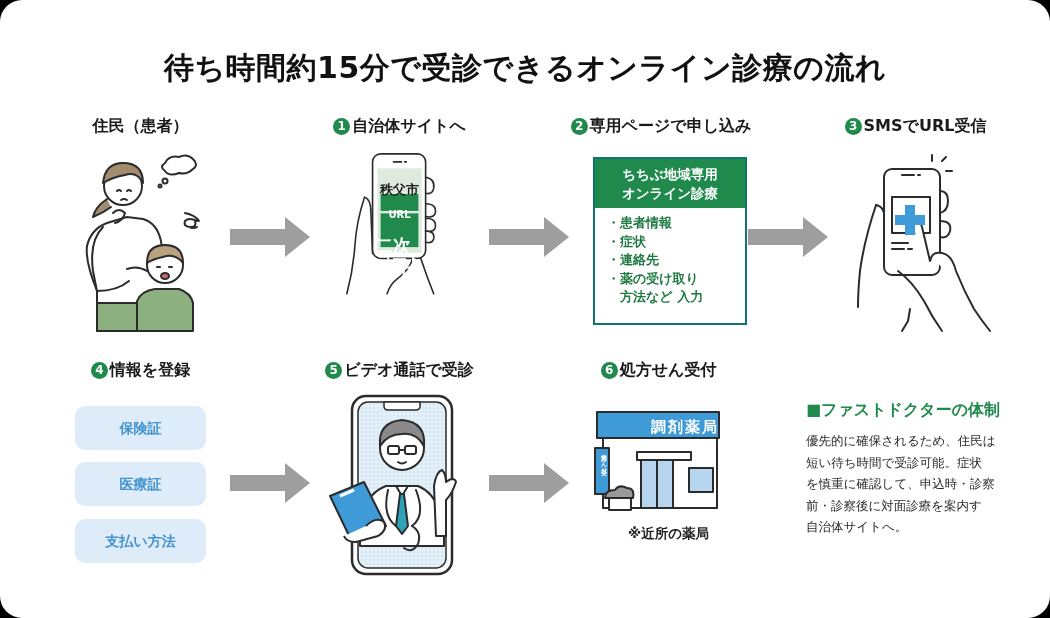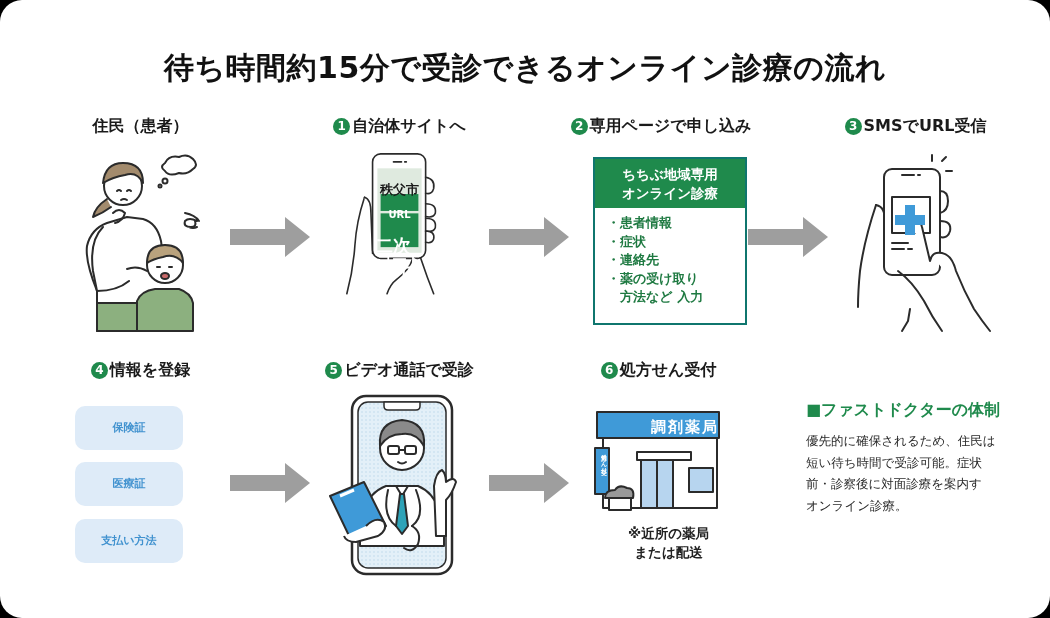--- a/index.html
+++ b/index.html
@@ -36,22 +36,22 @@
   }
   .form-head {
     background: #1f8a4c; color: #fff; font-weight: bold; font-size: 13.5px;
     line-height: 19px; text-align: center; padding: 6px 0 5px;
   }
   .form-list { padding: 6px 0 0 12px; font-size: 13px; font-weight: bold; color: #1f7a42; line-height: 18.5px; }
   .form-list div { white-space: nowrap; }
 
   
   .pill {
-    position: absolute; left: 18px; width: 108px; height: 44px; border-radius: 10px;
-    background: #deebf8; color: #4192cf; font-weight: bold; font-size: 11px;
+    position: absolute; left: 18px; width: 131px; height: 44px; border-radius: 10px;
+    background: #deebf8; color: #4192cf; font-weight: bold; font-size: 14px;
     text-align: center; line-height: 44px;
   }
 
   
   .phone-text { position: absolute; font-weight: bold; text-align: center; }
 
   .pharm-note {
     position: absolute; left: 0; width: 167px; text-align: center;
     font-size: 13.5px; font-weight: bold; color: #222; line-height: 19px; padding-left: 20px;
   }
@@ -268,24 +268,24 @@
         <rect x="82" y="74" width="16" height="48" fill="#b7d5ef"></rect>
         <rect x="114" y="82" width="24" height="24" fill="#b7d5ef"></rect>
         <rect x="20" y="62" width="14" height="46" fill="#3f9ad8"></rect>
         <rect x="34" y="112" width="22" height="12" fill="#fff"></rect>
         <path d="M30 112 q0 -8 10 -8 q4 -6 12 -2 q8 0 6 10 Z" fill="#999"></path>
       </g>
     </svg>
     <div style="position:absolute;left:22px;top:32px;width:122px;text-align:right;color:#fff;font-weight:bold;font-size:15px;letter-spacing:2px;">調剤薬局</div>
     <div style="position:absolute;left:21px;top:64px;width:12px;font-size:6px;line-height:7px;color:#fff;font-weight:bold;writing-mode:vertical-rl;">処方せん受付</div>
     <div class="pharm-note" style="top:138px;">※近所の薬局</div>
-    <div class="pharm-note" style="top:157px;">または配送</div>
   </div>
 
   <div class="info-title">■ファストドクターの体制</div>
   <div class="info-body">
     <div>優先的に確保されるため、住民は</div>
     <div>短い待ち時間で受診可能。症状</div>
+    <div>を慎重に確認して、申込時・診察</div>
     <div>前・診察後に対面診療を案内す</div>
-    <div>オンライン診療。</div>
+    <div>自治体サイトへ。</div>
   </div>
 
 </div>
 
 </body></html>

